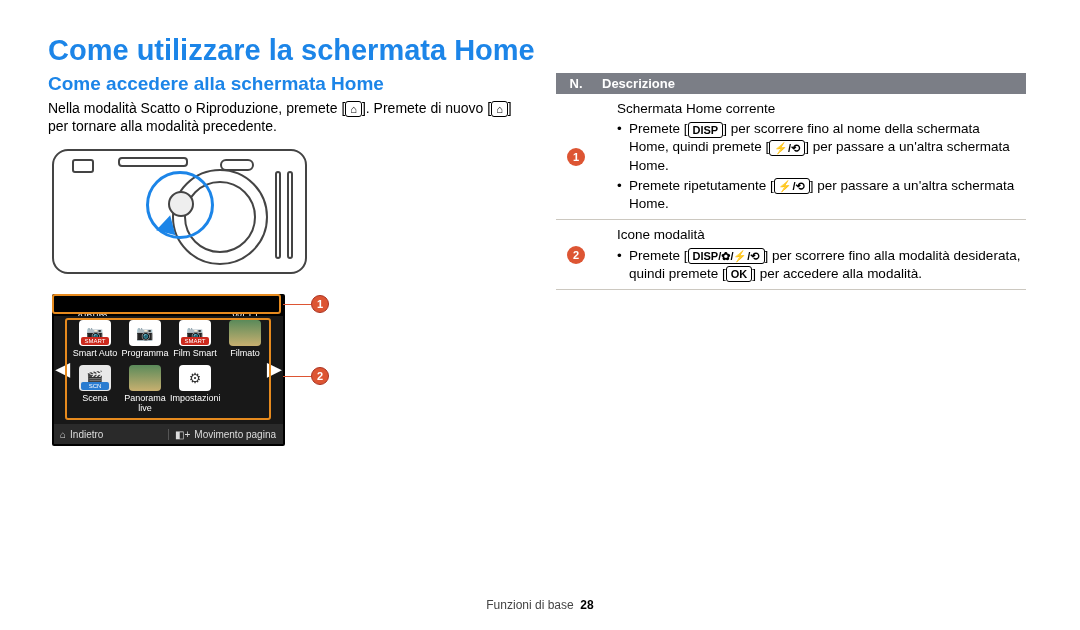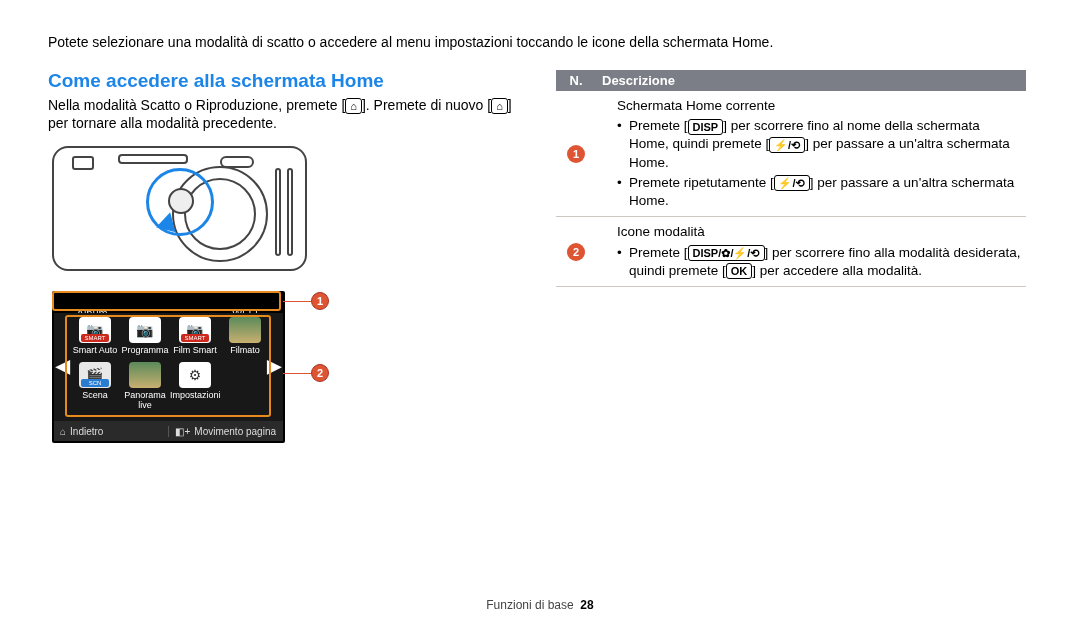--- a/index.html
+++ b/index.html
@@ -193,21 +193,21 @@
     position:absolute;
     border:2px solid #e68a1e;
     border-radius:3px;
     pointer-events:none;
   }
 </style>
 </head>
 <body>
 
 <div class="page">
-  <p class="intro">Potete selezionare una modalità di scatto o accedere al menu impostazioni toccando le icone della schermata Home.</p>
+  <h1 class="title">Come utilizzare la schermata Home</h1>
 
   <div class="cols">
     <div class="left">
       <h2 class="subtitle">Come accedere alla schermata Home</h2>
       <p class="bodytext">
         <span>Nella modalità Scatto o Riproduzione, premete [</span><span class="key home-icon"></span><span>]. Premete di nuovo [</span><span class="key home-icon"></span><span>] per tornare alla modalità precedente.</span>
       </p>
 
       <div class="camera">
         <div class="small-rect"></div>

